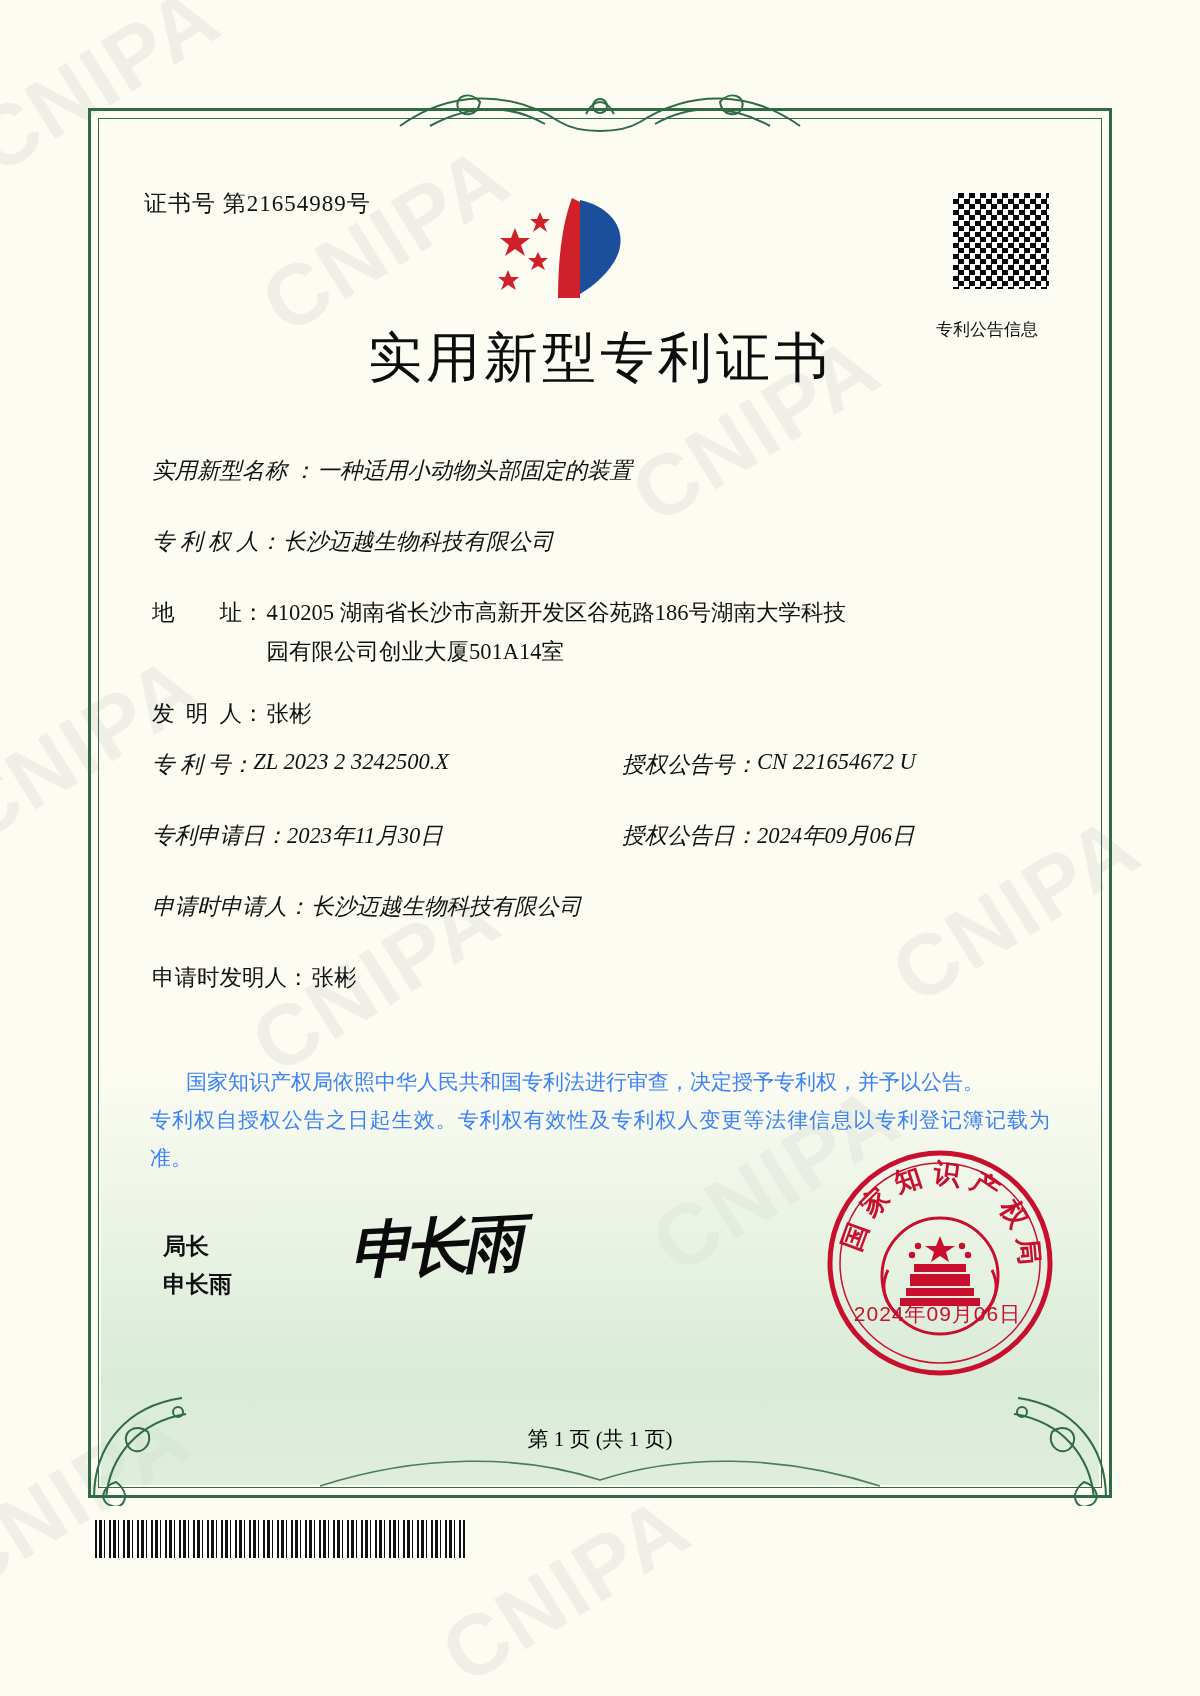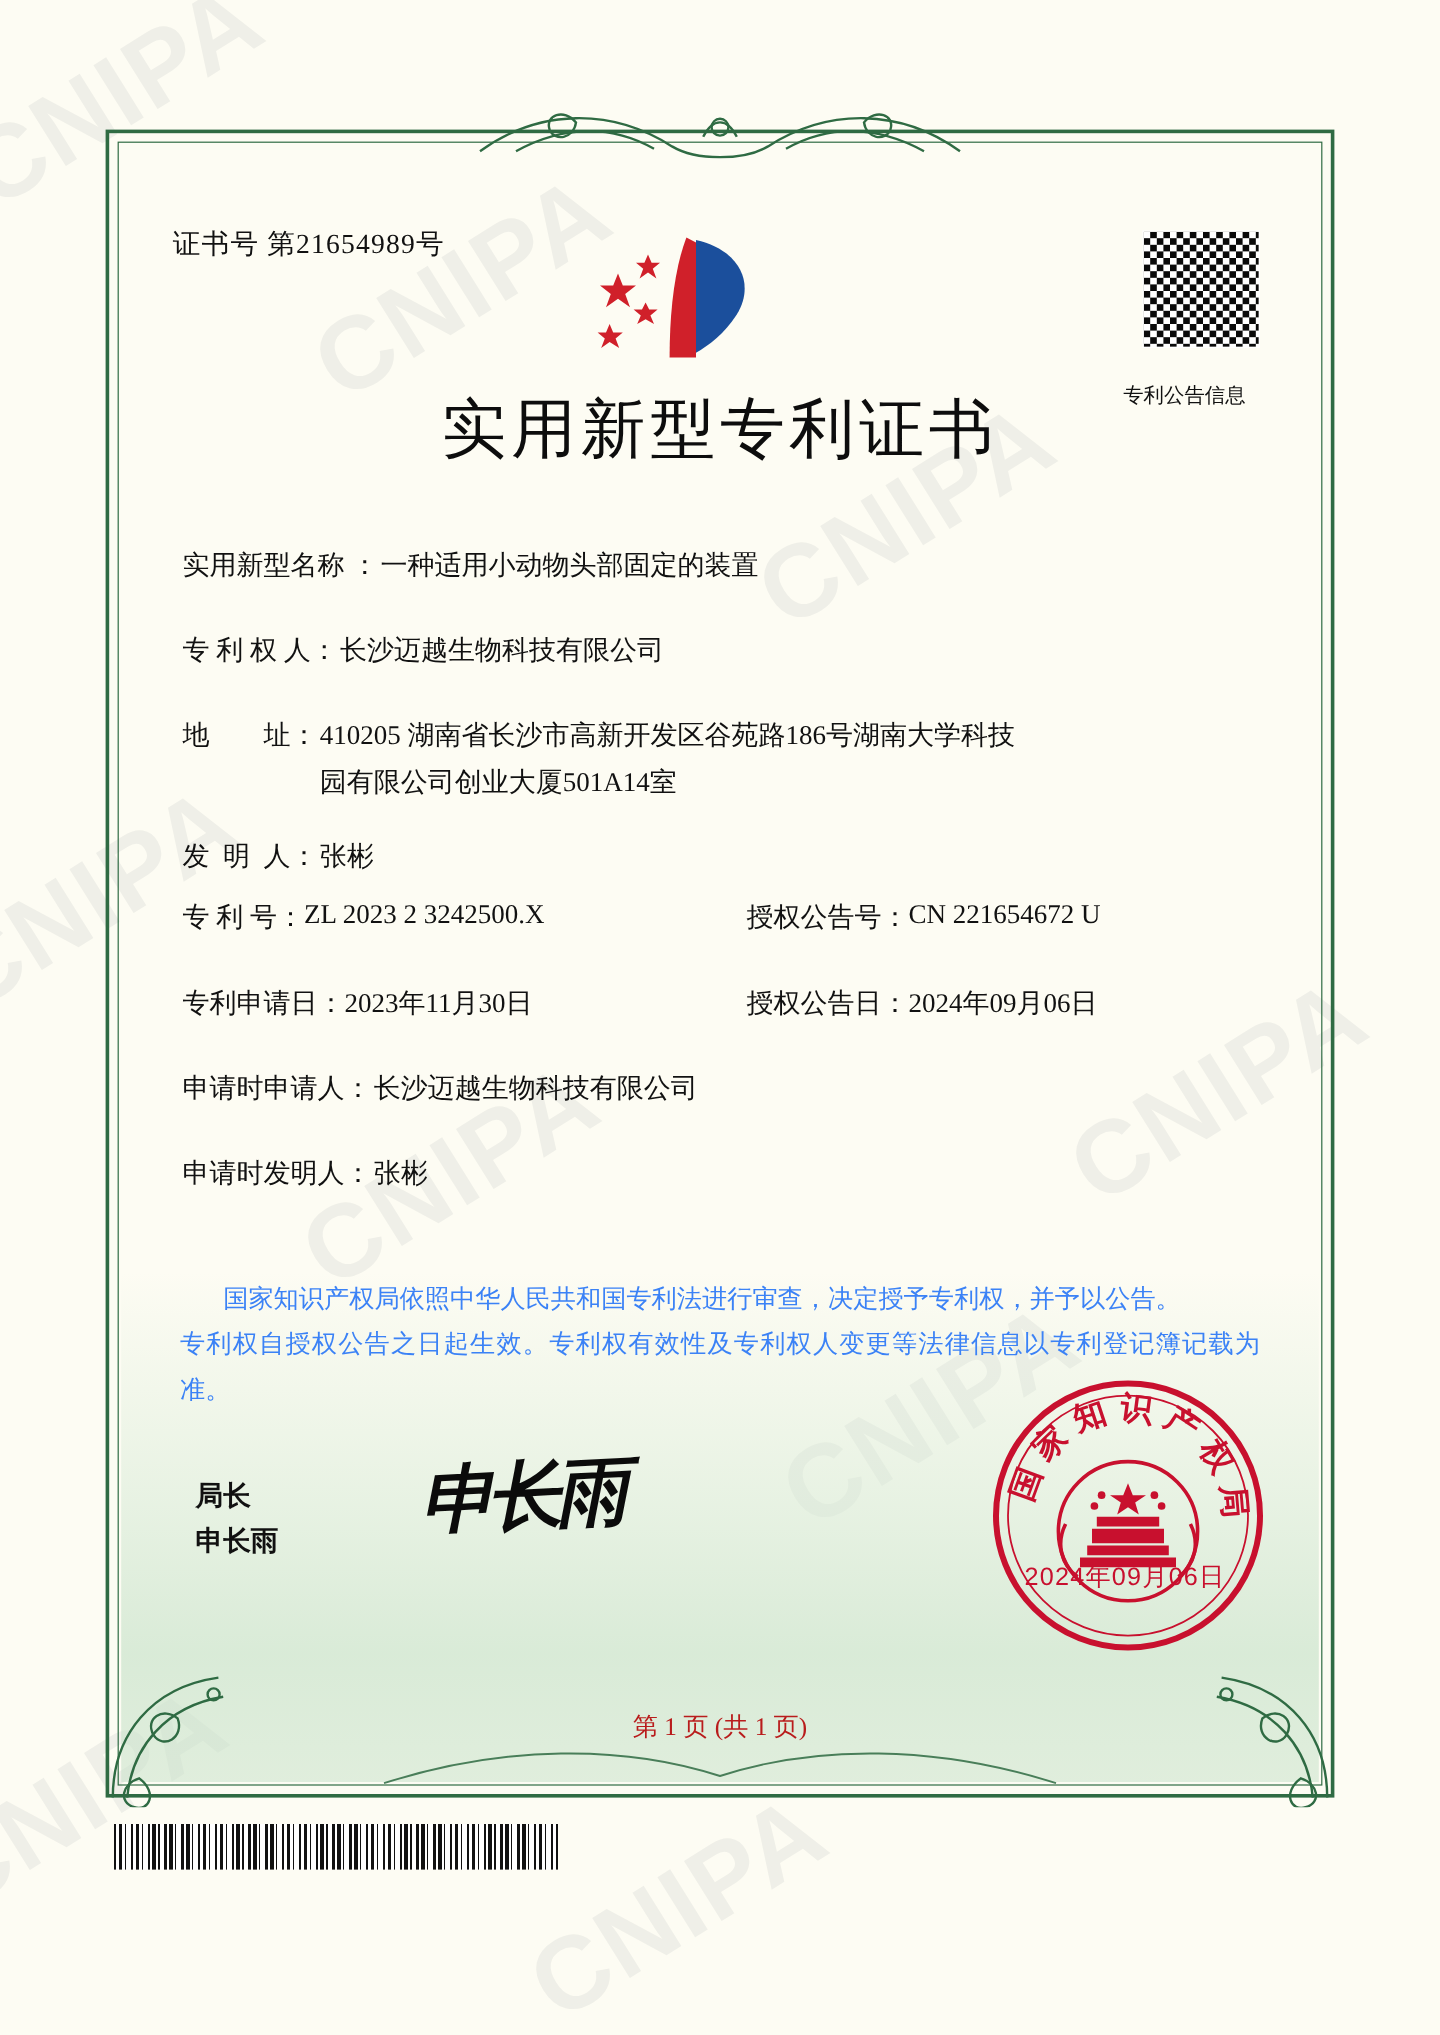--- a/index.html
+++ b/index.html
@@ -173,21 +173,21 @@
   .val .l2 { display: block; margin-top: 8px; }
 
   .row2col {
     display: flex;
     align-items: flex-start;
     margin-bottom: 31px;
   }
   .col-a { flex: 0 0 470px; display: flex; }
   .col-b { flex: 1 1 auto; display: flex; }
 
-  .gap-lg { margin-bottom: 40px; }
+  .gap-lg { margin-bottom: 40px; font-style: italic; }
   .gap-xl { margin-bottom: 20px; }
 
   
   .statement {
     position: absolute;
     left: 150px;
     width: 900px;
     top: 1063px;
     font-size: 21px;
     line-height: 38px;
@@ -240,21 +240,21 @@
   }
 
   
   .page-no {
     position: absolute;
     left: 0;
     right: 0;
     top: 1425px;
     text-align: center;
     font-size: 21px;
-    color: #b91c1c;
+    color: #000000;
   }
 
   .barcode {
     position: absolute;
     left: 95px;
     top: 1520px;
     width: 370px;
     height: 38px;
     background: repeating-linear-gradient(
       to right,

